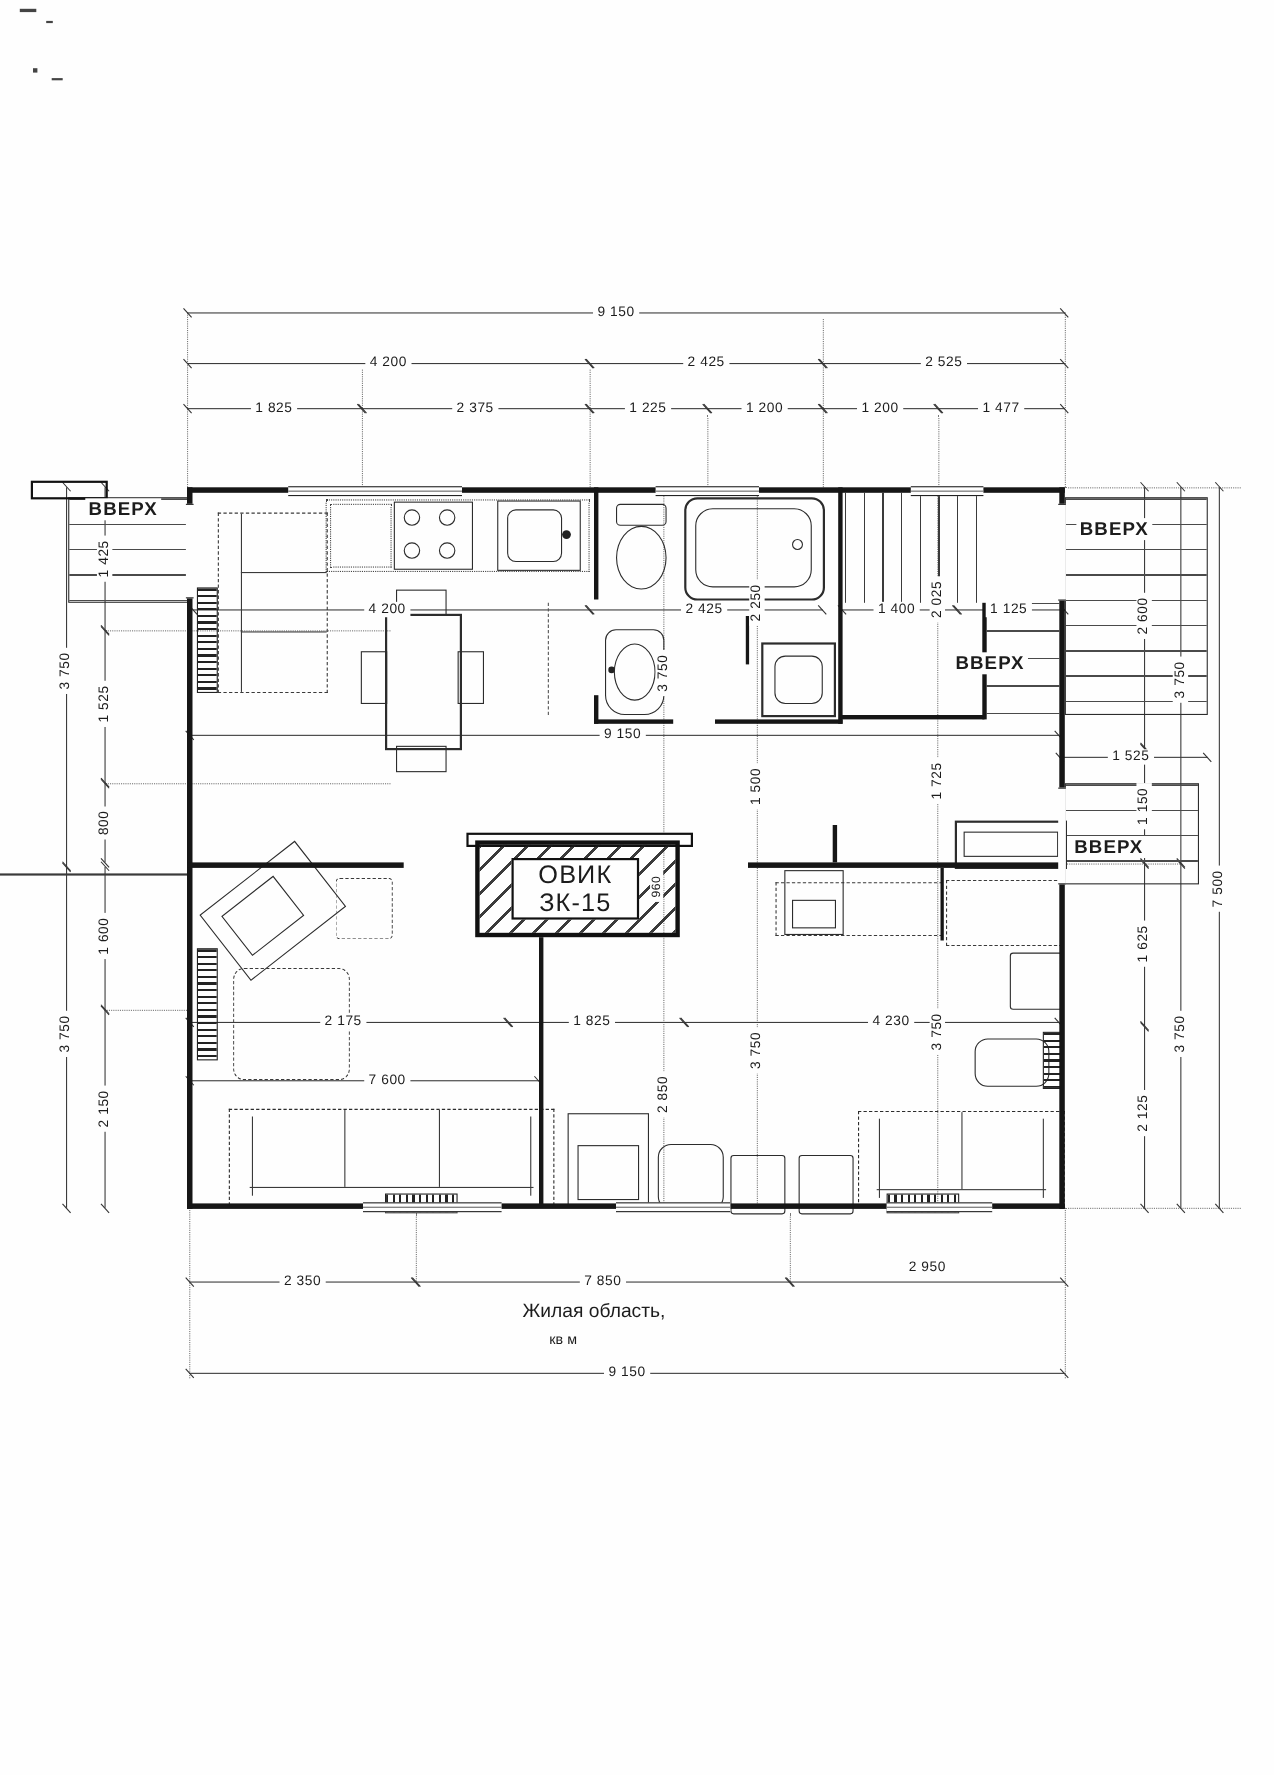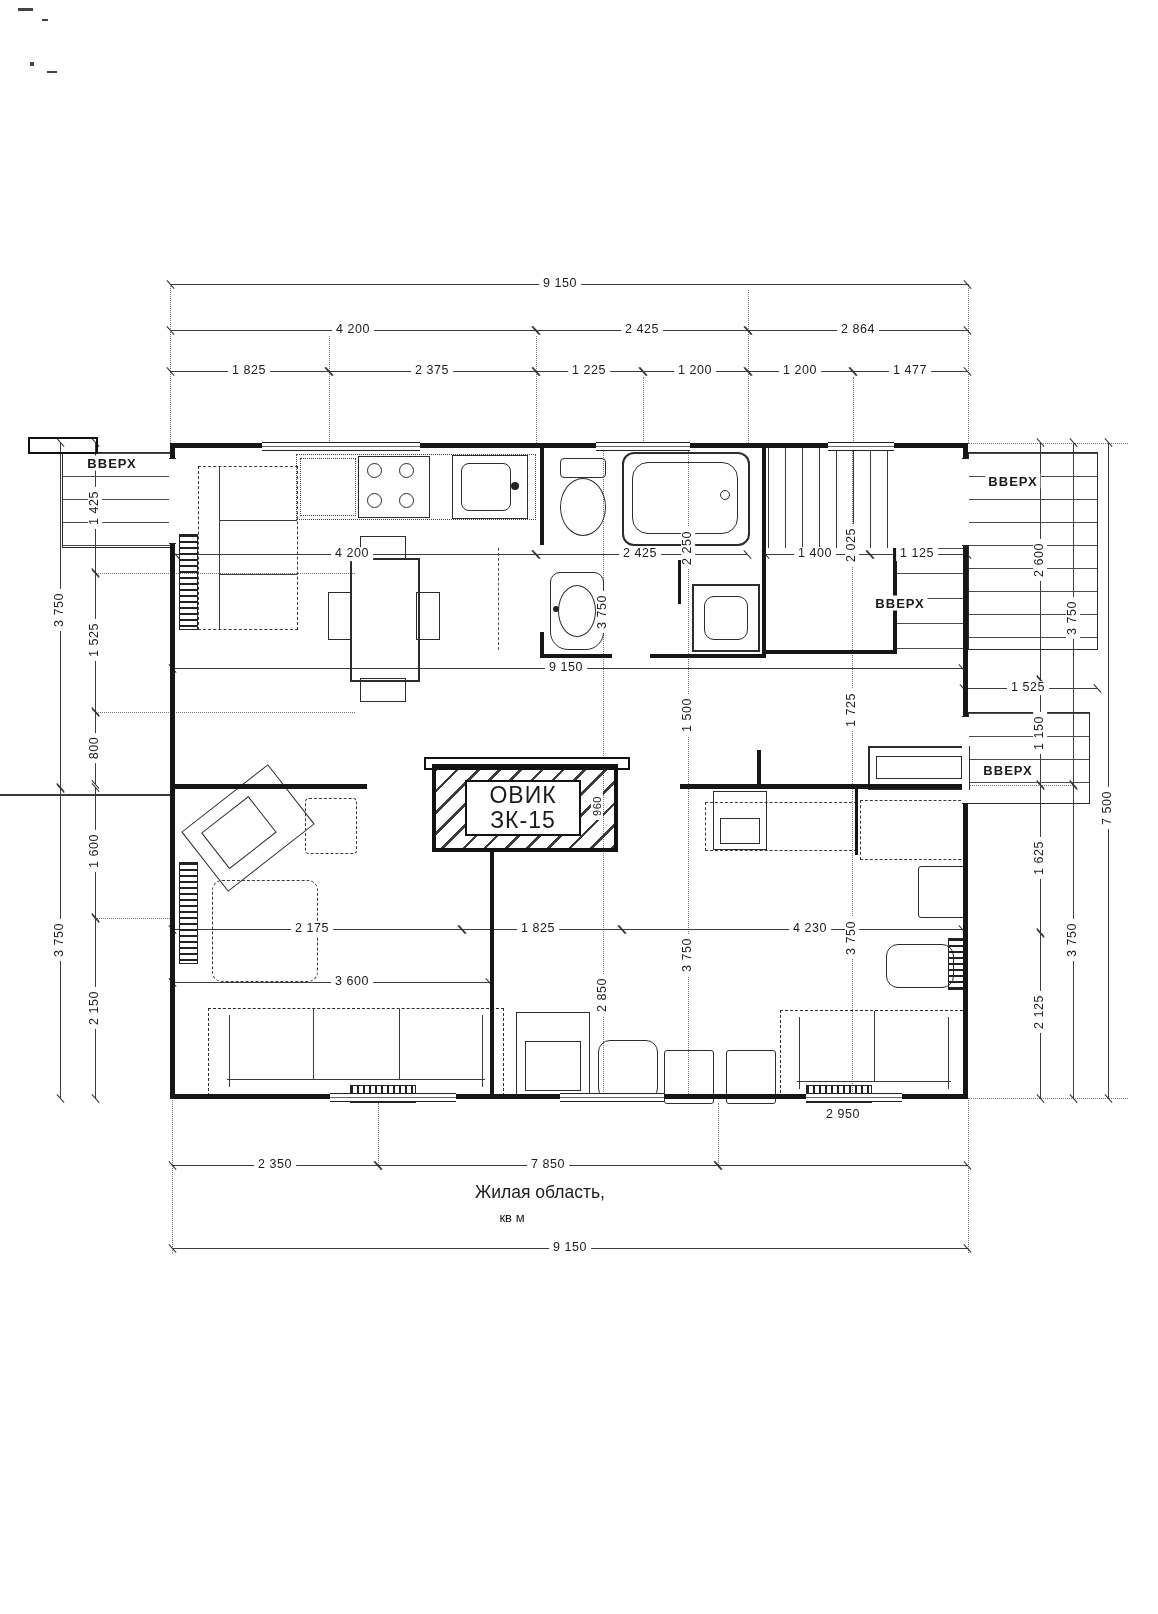--- a/index.html
+++ b/index.html
@@ -27,21 +27,21 @@
   .furn{border:1.6px solid #2c2c2c;background:transparent;z-index:2;}
   .dash{border-style:dashed;border-color:#3a3a3a;}
   .dot2{border-style:dotted;border-color:#444;}
   .ell{border-radius:50%;}
   .stepsH{background:repeating-linear-gradient(180deg,#4a4a4a 0 1.3px,transparent 1.3px 23px);border:1.6px solid #2c2c2c;z-index:2;}
   .stepsV{background:repeating-linear-gradient(90deg,#3a3a3a 0 1.3px,transparent 1.3px 17px);z-index:2;}
   .radH{background:repeating-linear-gradient(180deg,#222 0 2px,transparent 2px 6px);border:1px solid #222;z-index:2;}
   .radV{background:repeating-linear-gradient(90deg,#222 0 2px,transparent 2px 6px);border:1px solid #222;z-index:2;}
   .hatch{background:repeating-linear-gradient(135deg,rgba(25,25,25,.85) 0 2.6px,transparent 2.6px 15px);
          border:4px solid #111;z-index:3;}
-  .up{font-size:13px;font-weight:600;letter-spacing:1px;background:#fefefe;padding:0 3px;
+  .up{font-size:17px;font-weight:600;letter-spacing:1px;background:#fefefe;padding:0 3px;
       transform:translate(-50%,-50%);z-index:6;white-space:nowrap;}
   .furnlabel{z-index:4;background:#fefefe;border:2px solid #111;display:flex;flex-direction:column;
       align-items:center;justify-content:center;font-size:23px;letter-spacing:1px;line-height:1.08;}
   .speck{background:#444;z-index:1;}
 </style>
 </head>
 <body>
 
 <div id="page">
 
@@ -51,21 +51,21 @@
   <div class="a speck" style="left:47px;top:71px;width:10px;height:2px;"></div>
 
   <div class="a seg" style="left:170px;top:284px;width:798px;"></div>
   <div class="a lbl" style="left:560px;top:284px;">9 150</div>
 
   <div class="a seg" style="left:170px;top:330px;width:366px;"></div>
   <div class="a seg" style="left:536px;top:330px;width:212px;"></div>
   <div class="a seg" style="left:748px;top:330px;width:220px;"></div>
   <div class="a lbl" style="left:353px;top:330px;">4 200</div>
   <div class="a lbl" style="left:642px;top:330px;">2 425</div>
-  <div class="a lbl" style="left:858px;top:330px;">2 864</div>
+  <div class="a lbl" style="left:858px;top:330px;">2 525</div>
 
   <div class="a seg" style="left:170px;top:371px;width:159px;"></div>
   <div class="a seg" style="left:329px;top:371px;width:207px;"></div>
   <div class="a seg" style="left:536px;top:371px;width:107px;"></div>
   <div class="a seg" style="left:643px;top:371px;width:105px;"></div>
   <div class="a seg" style="left:748px;top:371px;width:105px;"></div>
   <div class="a seg" style="left:853px;top:371px;width:115px;"></div>
   <div class="a lbl" style="left:249px;top:371px;">1 825</div>
   <div class="a lbl" style="left:432px;top:371px;">2 375</div>
   <div class="a lbl" style="left:589px;top:371px;">1 225</div>
@@ -151,28 +151,28 @@
   <div class="a lbl" style="left:566px;top:668px;">9 150</div>
 
   <div class="a seg" style="left:172px;top:929px;width:290px;"></div>
   <div class="a seg" style="left:462px;top:929px;width:160px;"></div>
   <div class="a seg" style="left:622px;top:929px;width:341px;"></div>
   <div class="a lbl" style="left:312px;top:929px;">2 175</div>
   <div class="a lbl" style="left:538px;top:929px;">1 825</div>
   <div class="a lbl" style="left:810px;top:929px;">4 230</div>
 
   <div class="a seg" style="left:172px;top:982px;width:318px;"></div>
-  <div class="a lbl" style="left:352px;top:982px;">3 600</div>
+  <div class="a lbl" style="left:352px;top:982px;">7 600</div>
 
   <div class="a seg" style="left:172px;top:1165px;width:206px;"></div>
   <div class="a seg" style="left:378px;top:1165px;width:340px;"></div>
   <div class="a seg" style="left:718px;top:1165px;width:250px;"></div>
   <div class="a lbl" style="left:275px;top:1165px;">2 350</div>
   <div class="a lbl" style="left:548px;top:1165px;">7 850</div>
-  <div class="a lbl" style="left:843px;top:1115px;text-align:center;">2 950</div>
+  <div class="a lbl" style="left:843px;top:1152px;text-align:center;">2 950</div>
 
   <div class="a" style="left:540px;top:1192px;transform:translate(-50%,-50%);font-size:17.5px;z-index:5;">Жилая область,</div>
   <div class="a" style="left:512px;top:1217px;transform:translate(-50%,-50%);font-size:13px;z-index:5;">кв м</div>
 
   <div class="a seg" style="left:172px;top:1248px;width:796px;"></div>
   <div class="a lbl" style="left:570px;top:1248px;">9 150</div>
   <div class="a extv" style="left:172px;top:1098px;height:155px;"></div>
   <div class="a extv" style="left:968px;top:1098px;height:155px;"></div>
   <div class="a extv" style="left:378px;top:1103px;height:62px;"></div>
   <div class="a extv" style="left:718px;top:1103px;height:62px;"></div>

